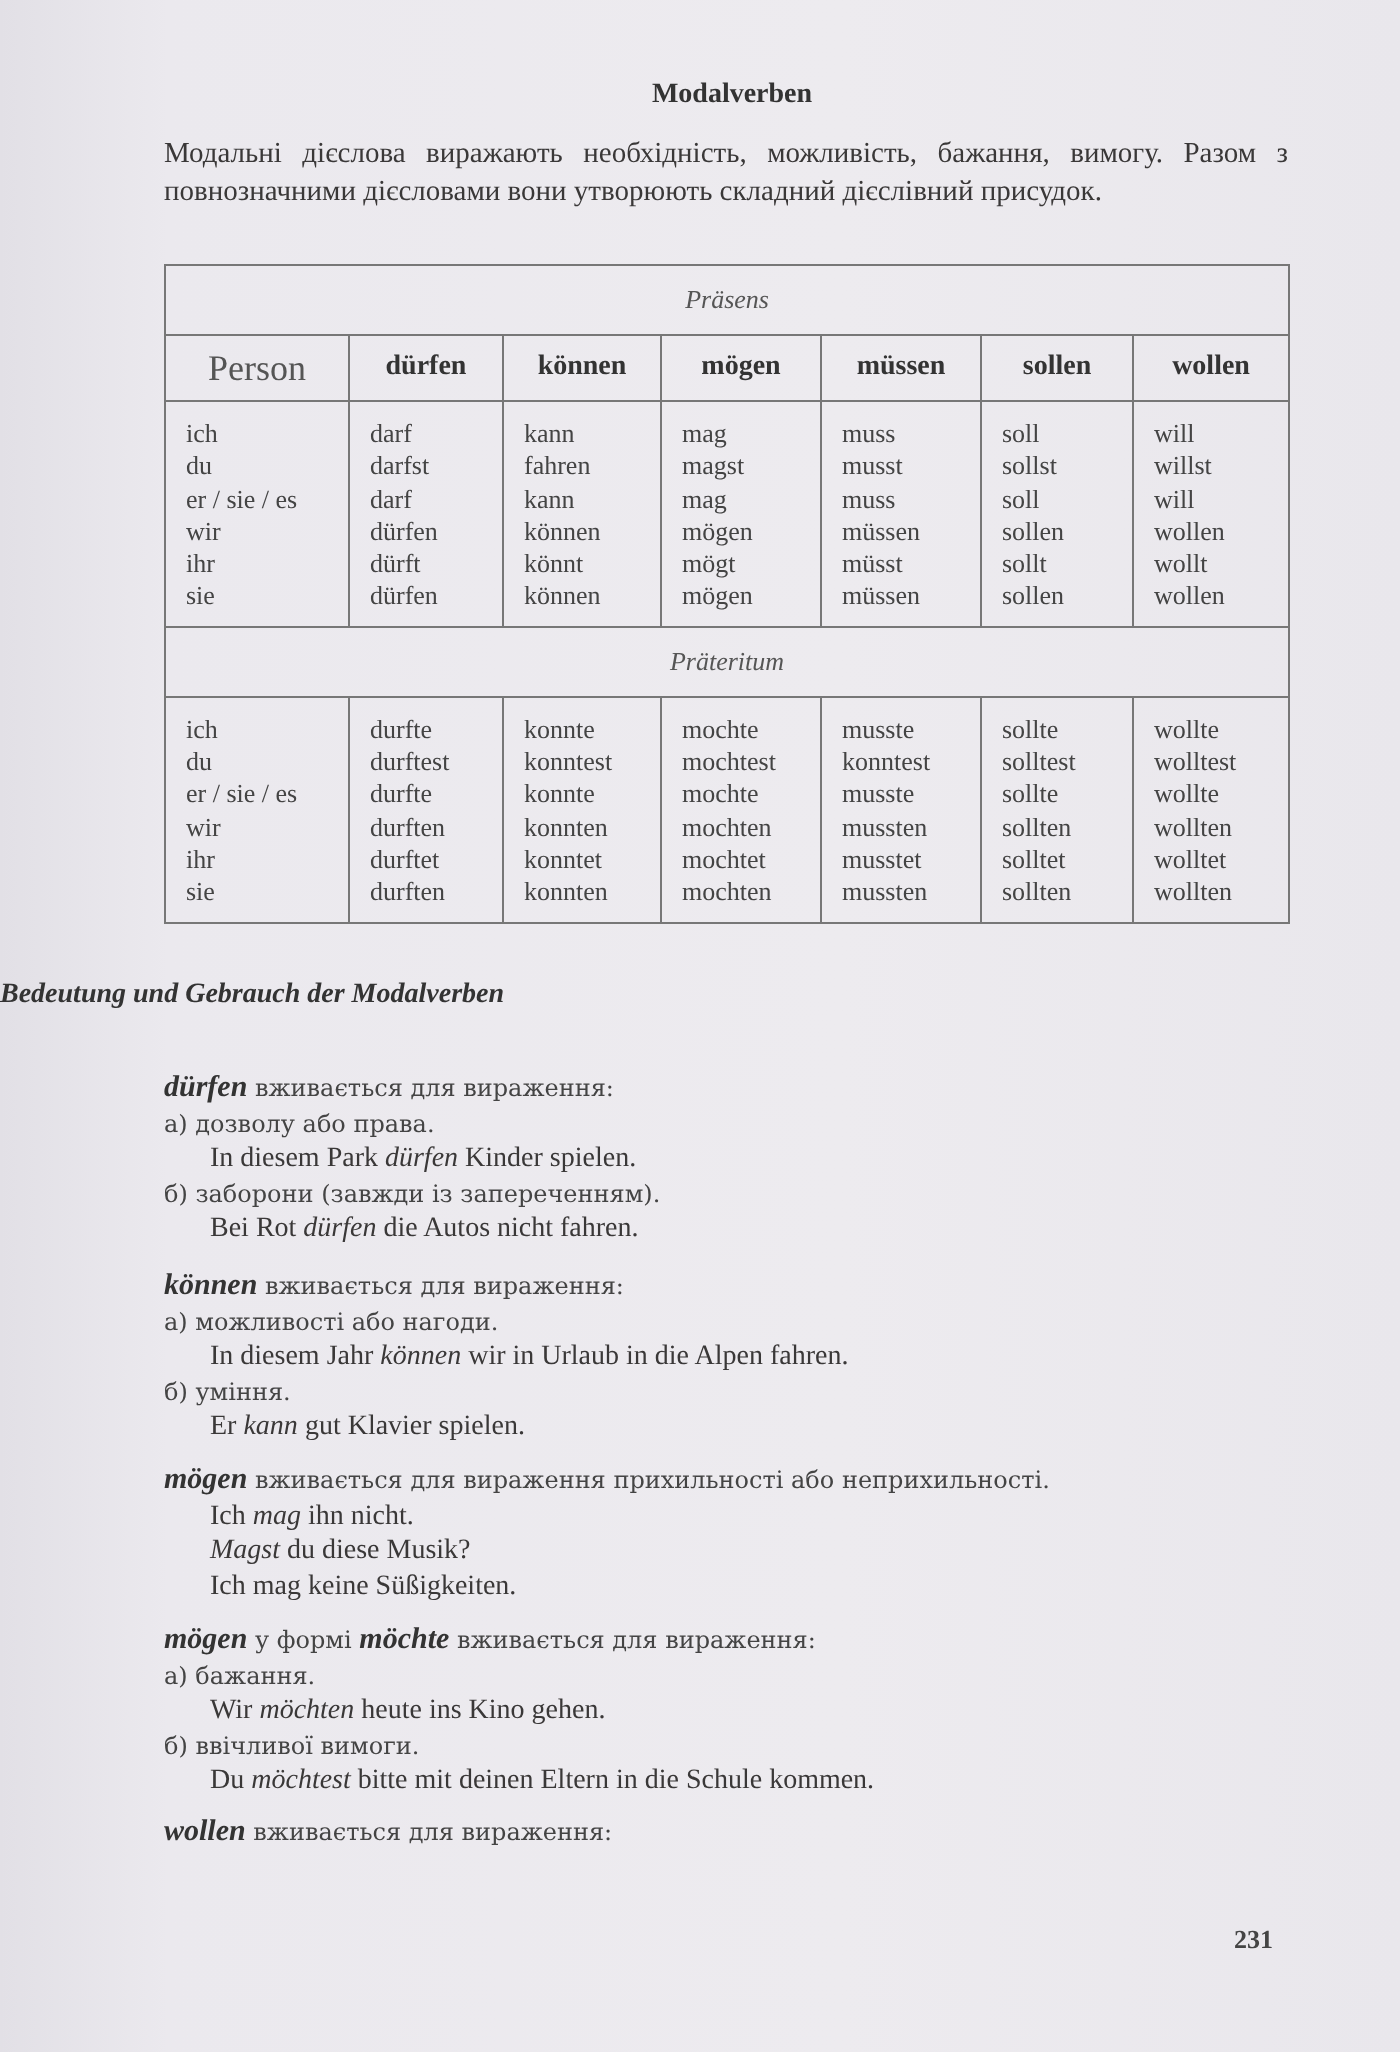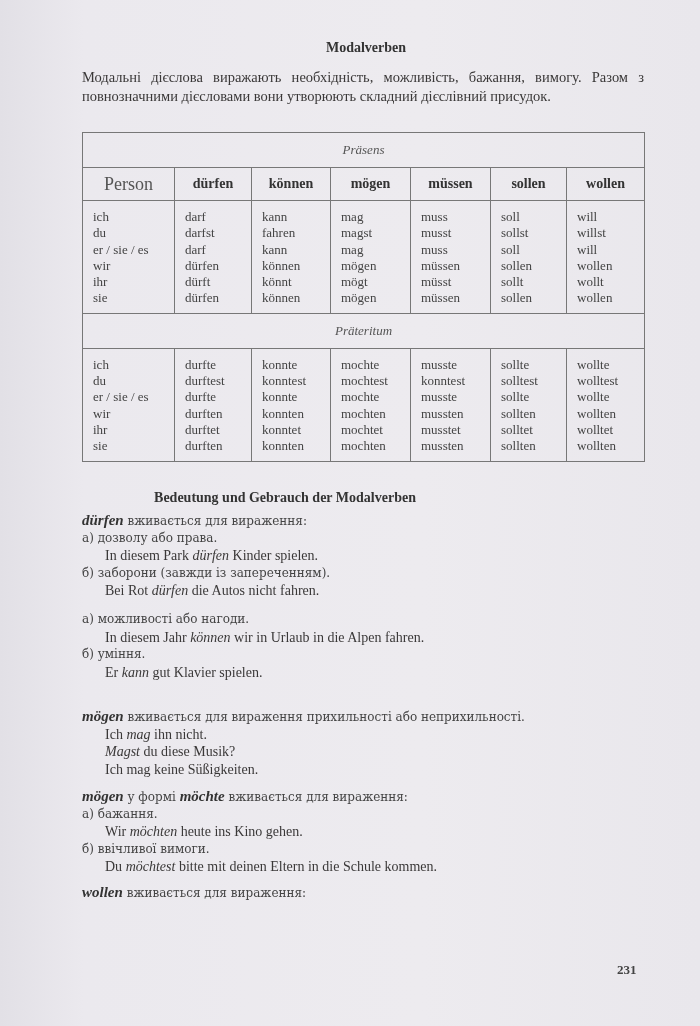--- a/index.html
+++ b/index.html
@@ -30,24 +30,24 @@
   }
   table.verbs td, table.verbs th { border: 1px solid #777; padding: 0; }
   .section-row th {
     height: 34px; font-style: italic; font-weight: normal; font-size: 13px; color: #555; text-align: center;
   }
   .head-row th { height: 32px; font-weight: bold; font-size: 14px; color: #333; text-align: center; }
   .head-row th.person { font-weight: normal; font-size: 18px; color: #555; }
   .data-cell { vertical-align: top; padding: 8px 0 6px 10px !important; line-height: 16.3px; }
   .data-cell div { white-space: nowrap; }
   .section-title {
-    position: absolute; top: 490px; left: 0; width: 570px; text-align: center;
-    font-weight: bold; font-size: 14px; font-family: "Liberation Serif", serif; color: #333;
-  }
-  .usage { position: absolute; left: 82px; width: 580px; font-family: "Liberation Serif", serif; font-size: 14px; color: #3a3838; }
+    position: absolute; top: 490px; left: 0; width: 570px; text-align: left;
+    font-weight: bold; font-size: 14px; font-family: "Liberation Serif", serif; color: #333; font-style: italic;
+  }
+  .usage { position: absolute; left: 82px; width: 580px; font-family: "Liberation Serif", serif; font-size: 14px; color: #3a3838; margin-top: 24px; }
   .usage .line { height: 17.5px; line-height: 17.5px; white-space: nowrap; }
   .usage .verb { font-weight: bold; font-style: italic; font-size: 15px; color: #333; }
   .usage .intro-text { font-family: "DejaVu Serif", serif; font-size: 12px; color: #444; }
   .usage .item { font-family: "DejaVu Serif", serif; font-size: 12px; color: #444; }
   .usage .ex { padding-left: 23px; }
   .usage i { font-style: italic; }
   .pagenum { position: absolute; top: 962px; left: 617px; font-weight: bold; font-size: 13px; font-family: "Liberation Serif", serif; color: #444; }
 </style>
 </head>
 <body>
@@ -206,20 +206,21 @@
 
   <div class="usage" style="top:512px">
     <div class="line"><span class="verb">dürfen</span><span class="intro-text"> вживається для вираження:</span></div>
     <div class="line item">а) дозволу або права.</div>
     <div class="line ex"><span>In diesem Park </span><i>dürfen</i><span> Kinder spielen.</span></div>
     <div class="line item">б) заборони (завжди із запереченням).</div>
     <div class="line ex"><span>Bei Rot </span><i>dürfen</i><span> die Autos nicht fahren.</span></div>
   </div>
 
   <div class="usage" style="top:611px">
+    <div class="line"><span class="verb">können</span><span class="intro-text"> вживається для вираження:</span></div>
     <div class="line item">а) можливості або нагоди.</div>
     <div class="line ex"><span>In diesem Jahr </span><i>können</i><span> wir in Urlaub in die Alpen fahren.</span></div>
     <div class="line item">б) уміння.</div>
     <div class="line ex"><span>Er </span><i>kann</i><span> gut Klavier spielen.</span></div>
   </div>
 
   <div class="usage" style="top:708px">
     <div class="line"><span class="verb">mögen</span><span class="intro-text"> вживається для вираження прихильності або неприхильності.</span></div>
     <div class="line ex"><span>Ich </span><i>mag</i><span> ihn nicht.</span></div>
     <div class="line ex"><i>Magst</i><span> du diese Musik?</span></div>

